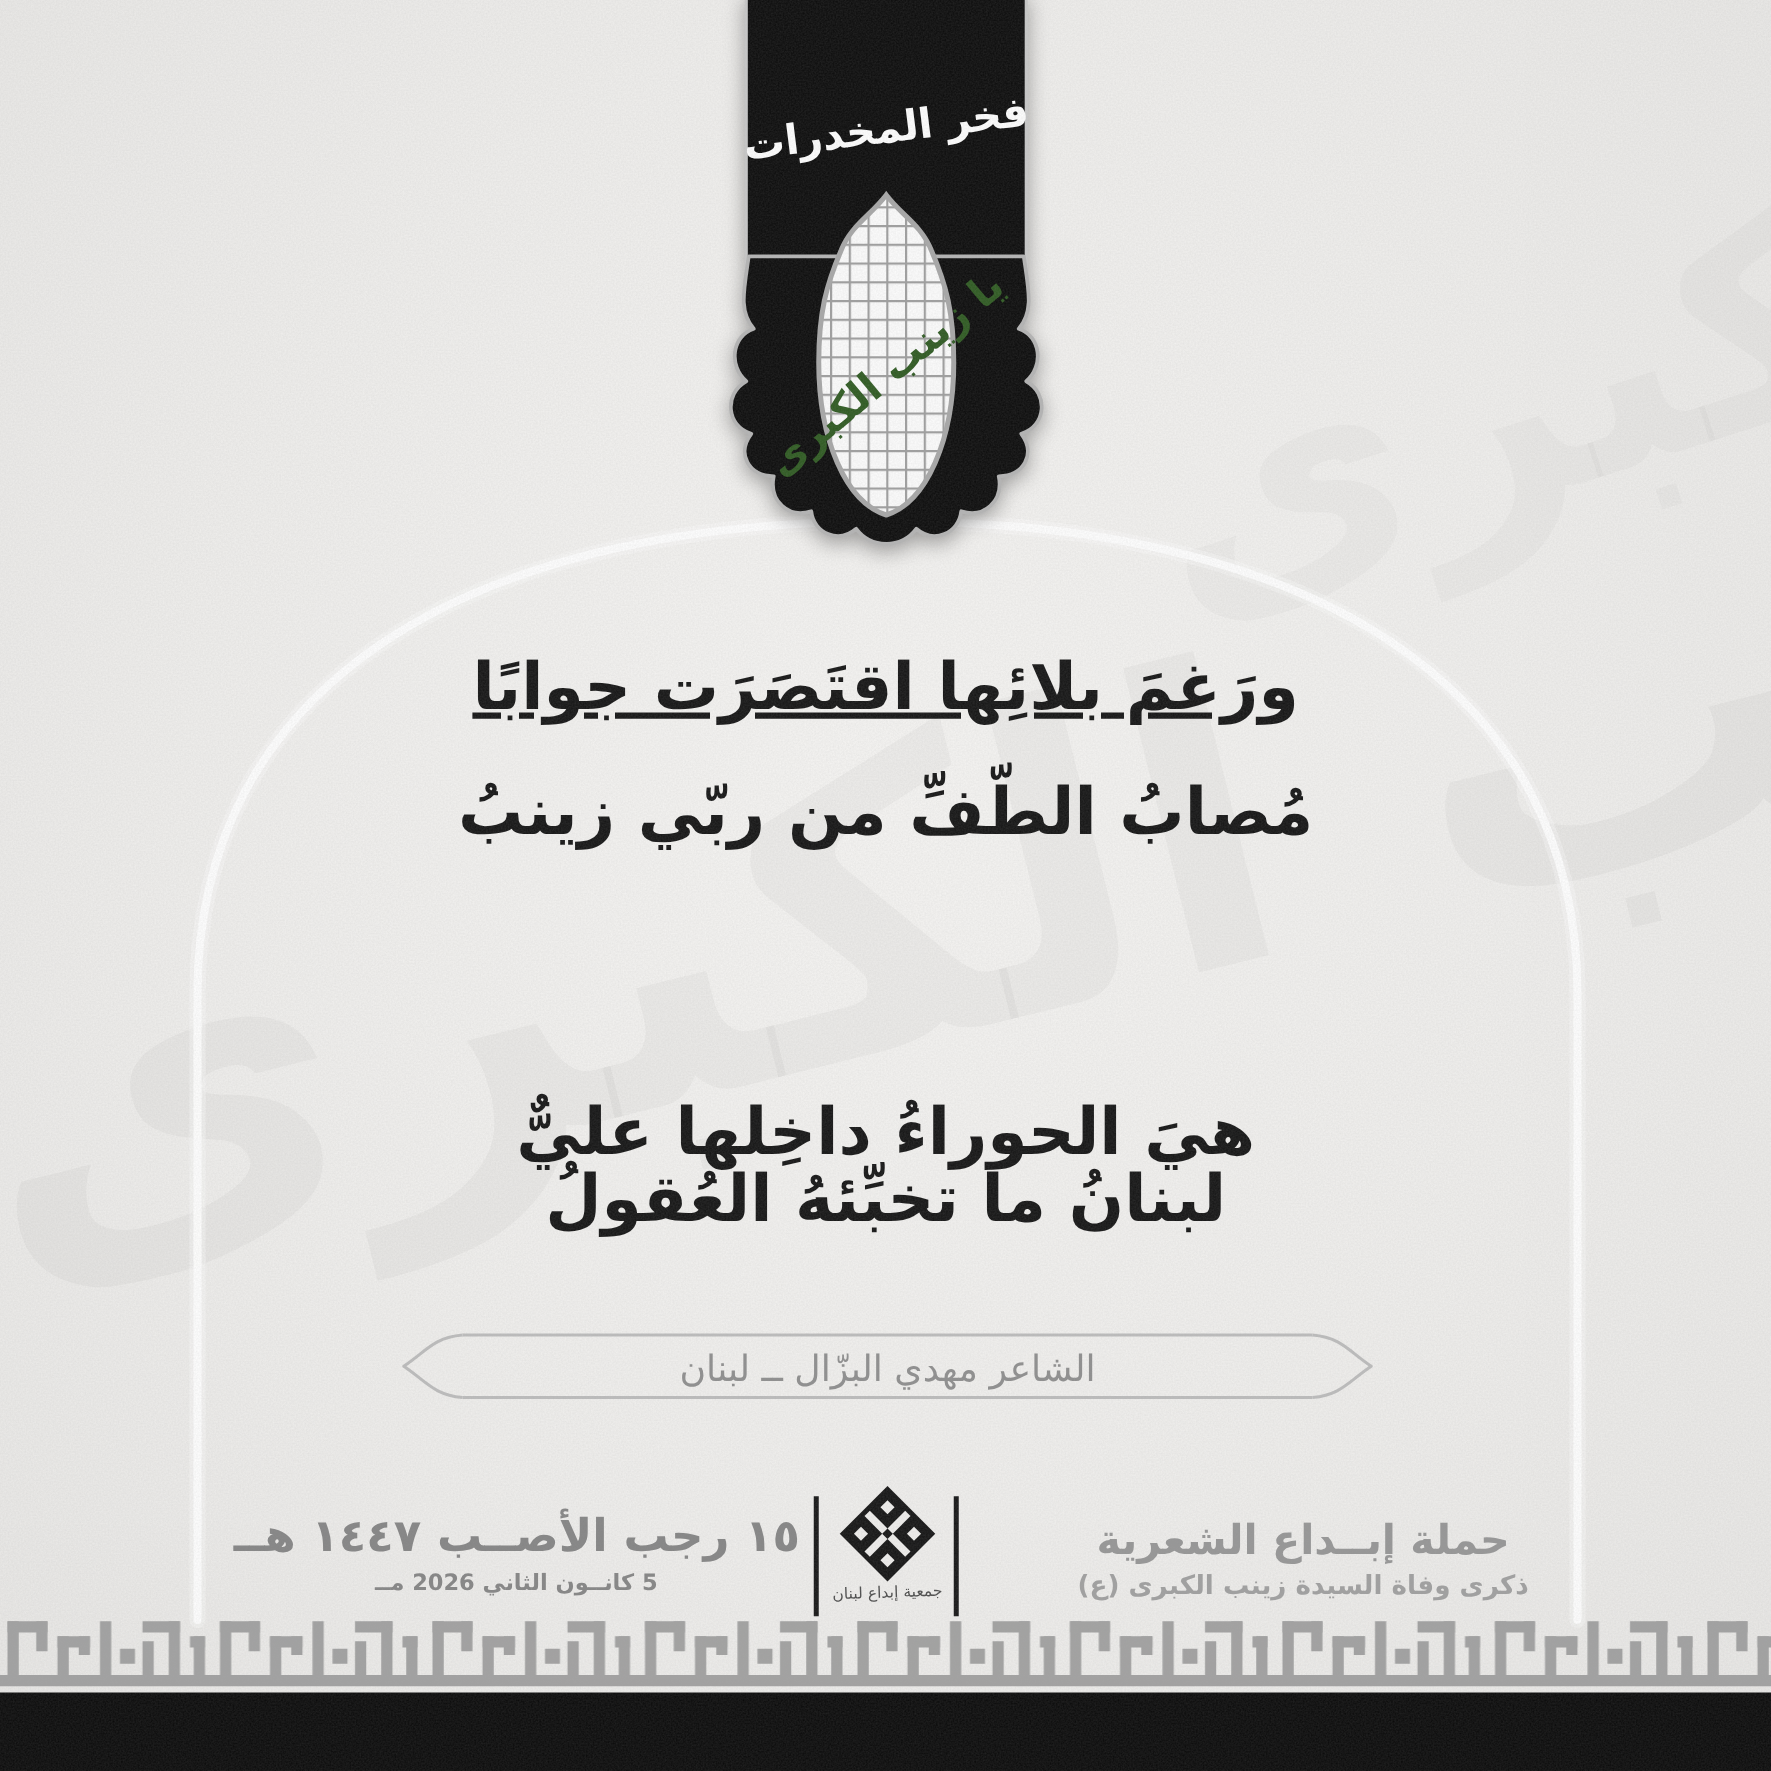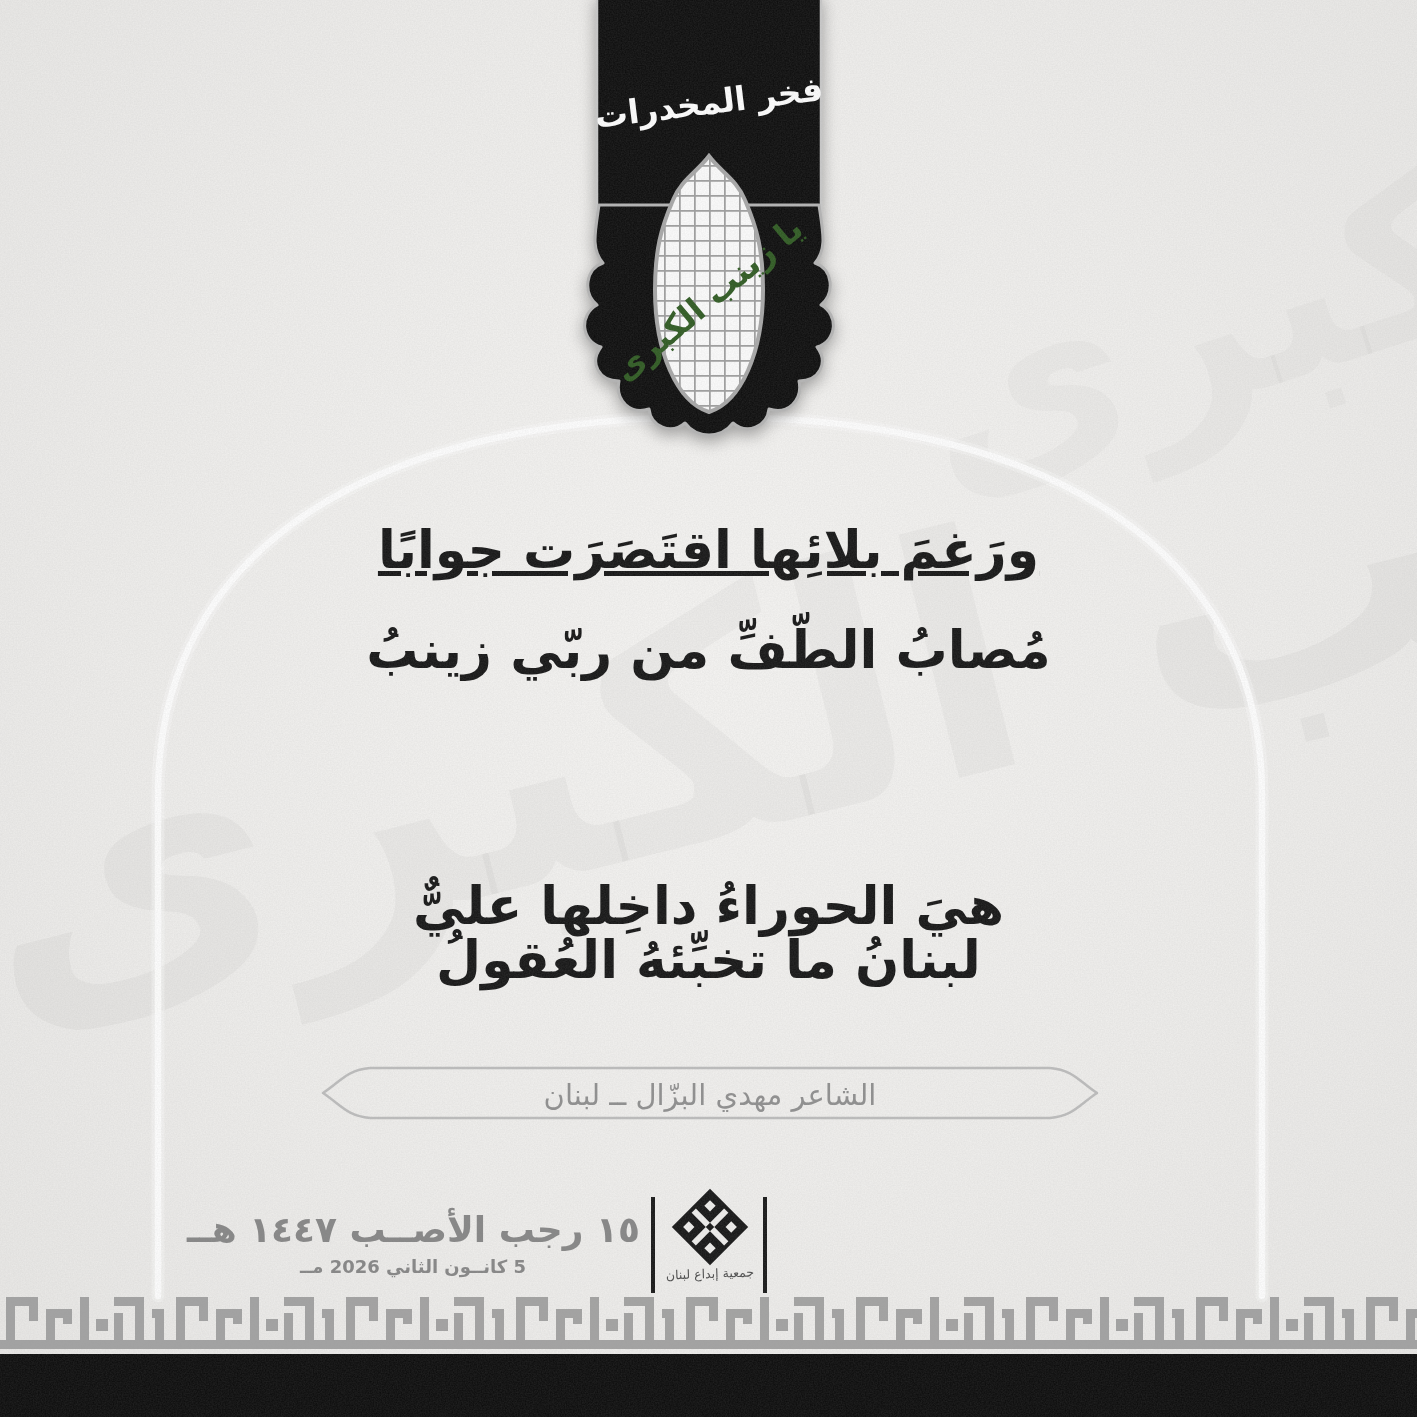--- a/index.html
+++ b/index.html
@@ -133,20 +133,24 @@
       <rect x="16" y="36" width="20" height="6" fill="#f0efed"></rect>
       <rect x="42" y="36" width="20" height="6" fill="#f0efed"></rect>
       <rect x="20" y="20" width="8" height="8" fill="#f0efed"></rect>
       <rect x="50" y="20" width="8" height="8" fill="#f0efed"></rect>
       <rect x="20" y="50" width="8" height="8" fill="#f0efed"></rect>
       <rect x="50" y="50" width="8" height="8" fill="#f0efed"></rect>
     </g>
   </svg>
   <div class="logo-caption">جمعية إبداع لبنان</div>
 
+  <div class="campaign">
+    <div class="c1">حملة إبــداع الشعرية</div>
+    <div class="c2">ذكرى وفاة السيدة زينب الكبرى (ع)</div>
+  </div>
 
   <svg class="kufic-band" width="1417" height="64" viewBox="0 0 1417 64" aria-hidden="true">
     <defs>
       <pattern id="kuf" width="170" height="64" patternUnits="userSpaceOnUse">
         <g fill="#9c9c9c">
           <rect x="0" y="48" width="170" height="9"></rect>
           <rect x="6" y="5" width="9" height="45"></rect>
           <rect x="6" y="5" width="32" height="9"></rect>
           <rect x="29" y="5" width="9" height="24"></rect>
           <rect x="46" y="17" width="9" height="33"></rect>

